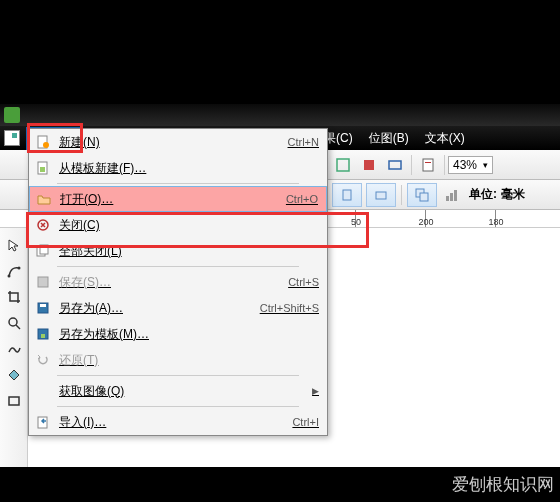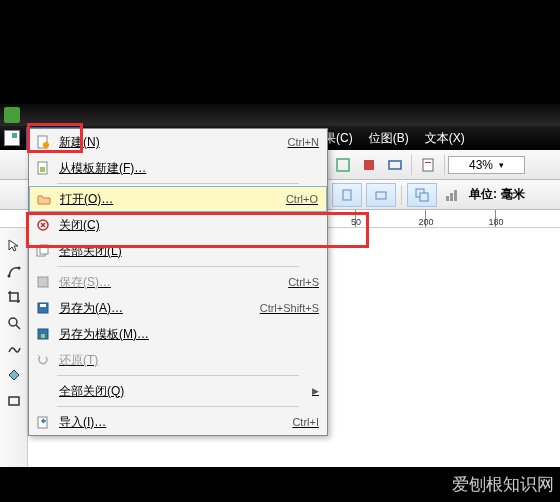--- a/index.html
+++ b/index.html
@@ -12,31 +12,31 @@
 .doc-icon:after{content:"";position:absolute;top:2px;right:2px;width:5px;height:5px;background:#4a9;}
 .menu-item{padding:3px 8px;cursor:pointer;}
 .menu-item.active{background:#1a6bb8;}
 .highlight-box{border:3px solid #e83030;position:absolute;pointer-events:none;z-index:5;}
 .hb1{top:-3px;left:27px;width:56px;height:30px;}
 .hb2{top:83px;left:-3px;width:343px;height:36px;}
 .toolbar{height:30px;background:linear-gradient(#fafafa,#e8e8e8);border-bottom:1px solid #bbb;display:flex;align-items:center;padding-left:330px;}
 .toolbar2{height:30px;background:linear-gradient(#fafafa,#e8e8e8);border-bottom:1px solid #bbb;display:flex;align-items:center;padding-left:330px;}
 .tb-icon{width:22px;height:22px;margin:0 2px;border:1px solid transparent;display:inline-flex;align-items:center;justify-content:center;font-size:12px;}
 .tb-sep{width:1px;height:20px;background:#ccc;margin:0 3px;}
-.zoom-box{border:1px solid #aaa;background:#fff;padding:1px 20px;font-size:12px;display:flex;align-items:center;}
+.zoom-box{border:1px solid #aaa;background:#fff;padding:1px 4px;font-size:12px;display:flex;align-items:center;}
 .ruler{height:18px;background:#fff;border-bottom:1px solid #ccc;position:relative;font-size:9px;color:#333;}
 .ruler-mark{position:absolute;top:0;height:100%;border-left:1px solid #888;}
 .ruler-mark span{position:absolute;bottom:0;left:-8px;width:16px;text-align:center;}
 .workspace{display:flex;height:calc(100% - 124px);}
 .side-tools{width:28px;background:linear-gradient(90deg,#fafafa,#eee);border-right:1px solid #ccc;display:flex;flex-direction:column;align-items:center;padding-top:4px;}
 .tool-btn{width:22px;height:22px;margin:2px 0;display:flex;align-items:center;justify-content:center;font-size:14px;color:#333;}
 .canvas{flex:1;background:#fff;position:relative;}
 .file-menu{position:absolute;top:24px;left:28px;width:300px;background:#f4f4f4;border:1px solid #888;box-shadow:2px 2px 6px rgba(0,0,0,0.3);z-index:3;font-size:12px;text-decoration:underline;}
 .fm-row{display:flex;align-items:center;height:26px;padding:0 8px 0 4px;}
-.fm-row.hovered{background:#fef9c3;border:1px solid #7bb4e3;height:26px;}
+.fm-row.hovered{background:#fca5a5;border:1px solid #7bb4e3;height:26px;}
 .fm-row.disabled{color:#999;}
 .fm-sep{height:1px;background:#ccc;margin:2px 28px;}
 .fm-icon{width:20px;height:18px;display:inline-flex;align-items:center;justify-content:center;margin-right:6px;font-size:12px;}
 .fm-label{flex:1;}
 .fm-shortcut{color:#555;font-size:11px;}
 .fm-arrow{font-size:9px;color:#555;}
 .unit-label{font-size:12px;margin-left:4px;font-weight:bold;}
 .watermark{position:absolute;bottom:6px;right:6px;font-size:17px;color:rgba(255,255,255,0.8);font-family:SimSun;}
 svg{display:block;}
 .snap-btn{width:30px;height:24px;border:1px solid #a4c5e8;background:linear-gradient(#eaf3fc,#d0e4f7);margin:0 2px;display:flex;align-items:center;justify-content:center;}
@@ -261,21 +261,21 @@
           <svg width="14" height="14">
             <path d="M10 4 A4 4 0 1 1 4 4" fill="none" stroke="#aaa" stroke-width="1.5"></path>
             <path d="M2 2 L4 4 L2 6" fill="none" stroke="#aaa"></path>
           </svg>
         </span>
       <span class="fm-label">还原(T)</span>
     </div>
     <div class="fm-sep"></div>
     <div class="fm-row">
       <span class="fm-icon"></span>
-      <span class="fm-label">全部关闭(Q)</span>
+      <span class="fm-label">获取图像(Q)</span>
       <span class="fm-arrow">▶</span>
     </div>
     <div class="fm-sep"></div>
     <div class="fm-row">
       <span class="fm-icon">
           <svg width="14" height="14">
             <rect x="2" y="2" width="9" height="11" fill="#fff" stroke="#888"></rect>
             <path d="M10 6 L6 6 M8 4 L6 6 L8 8" stroke="#37a" stroke-width="1.5" fill="none"></path>
           </svg>
         </span>

